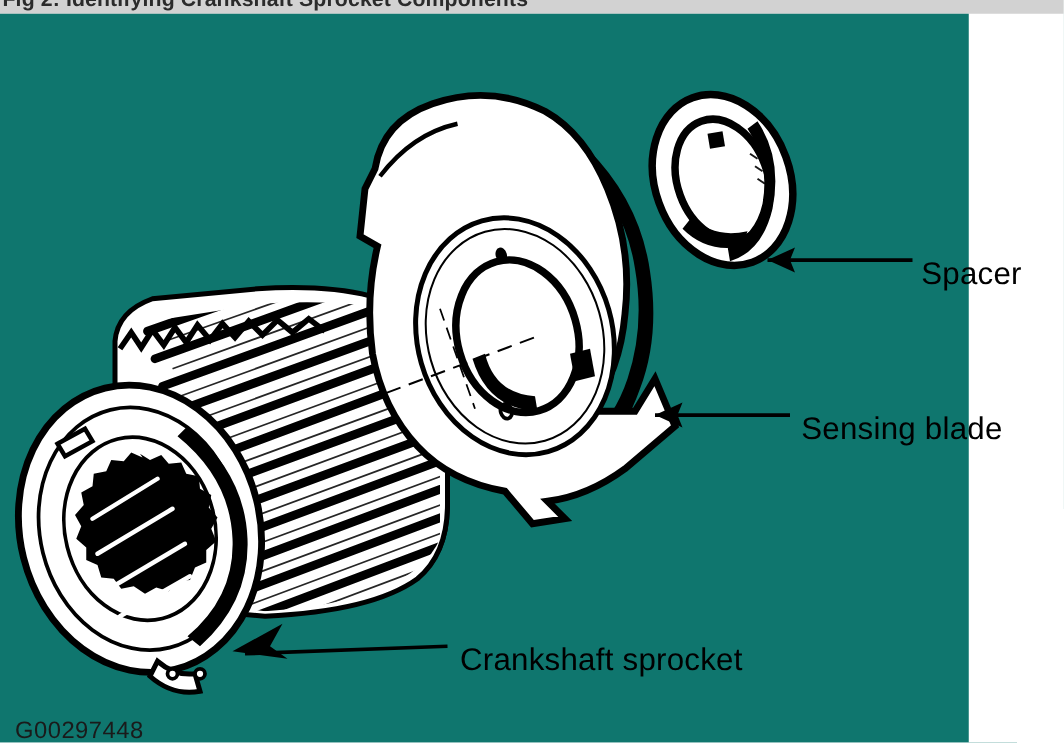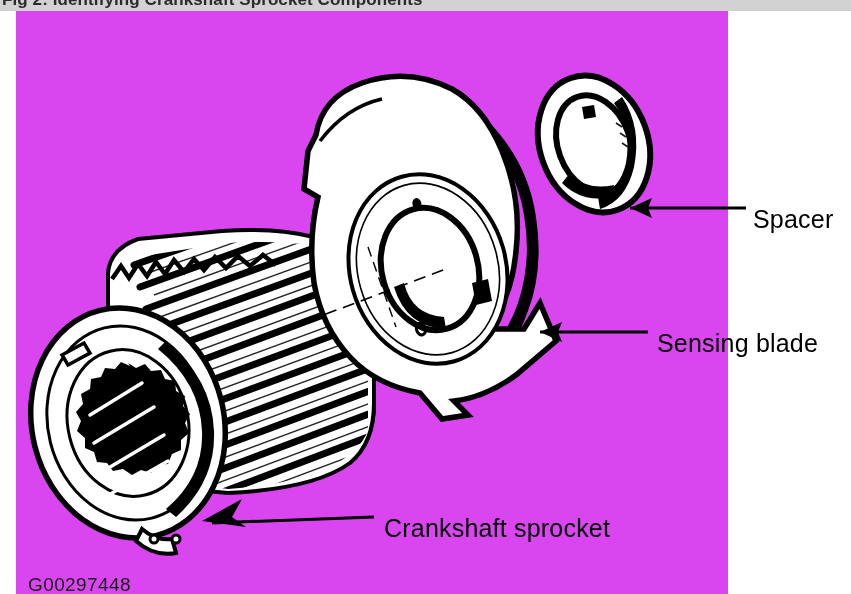--- a/index.html
+++ b/index.html
@@ -33,25 +33,25 @@
     font-size: 17px;
     font-weight: 600;
     color: #2b2b2b;
     white-space: nowrap;
     letter-spacing: 0.1px;
   }
 
   
   #figure-canvas {
     position: absolute;
-    left: 16px;
+    left: 0;
     top: 11px;
-    width: 712px;
+    width: 775px;
     height: 583px;
-    background: #d946ef;
+    background: #0f766e;
   }
   #figure-svg {
     display: block;
     width: 851px;
     height: 583px;
   }
 
   
   .callout-label {
     position: absolute;

